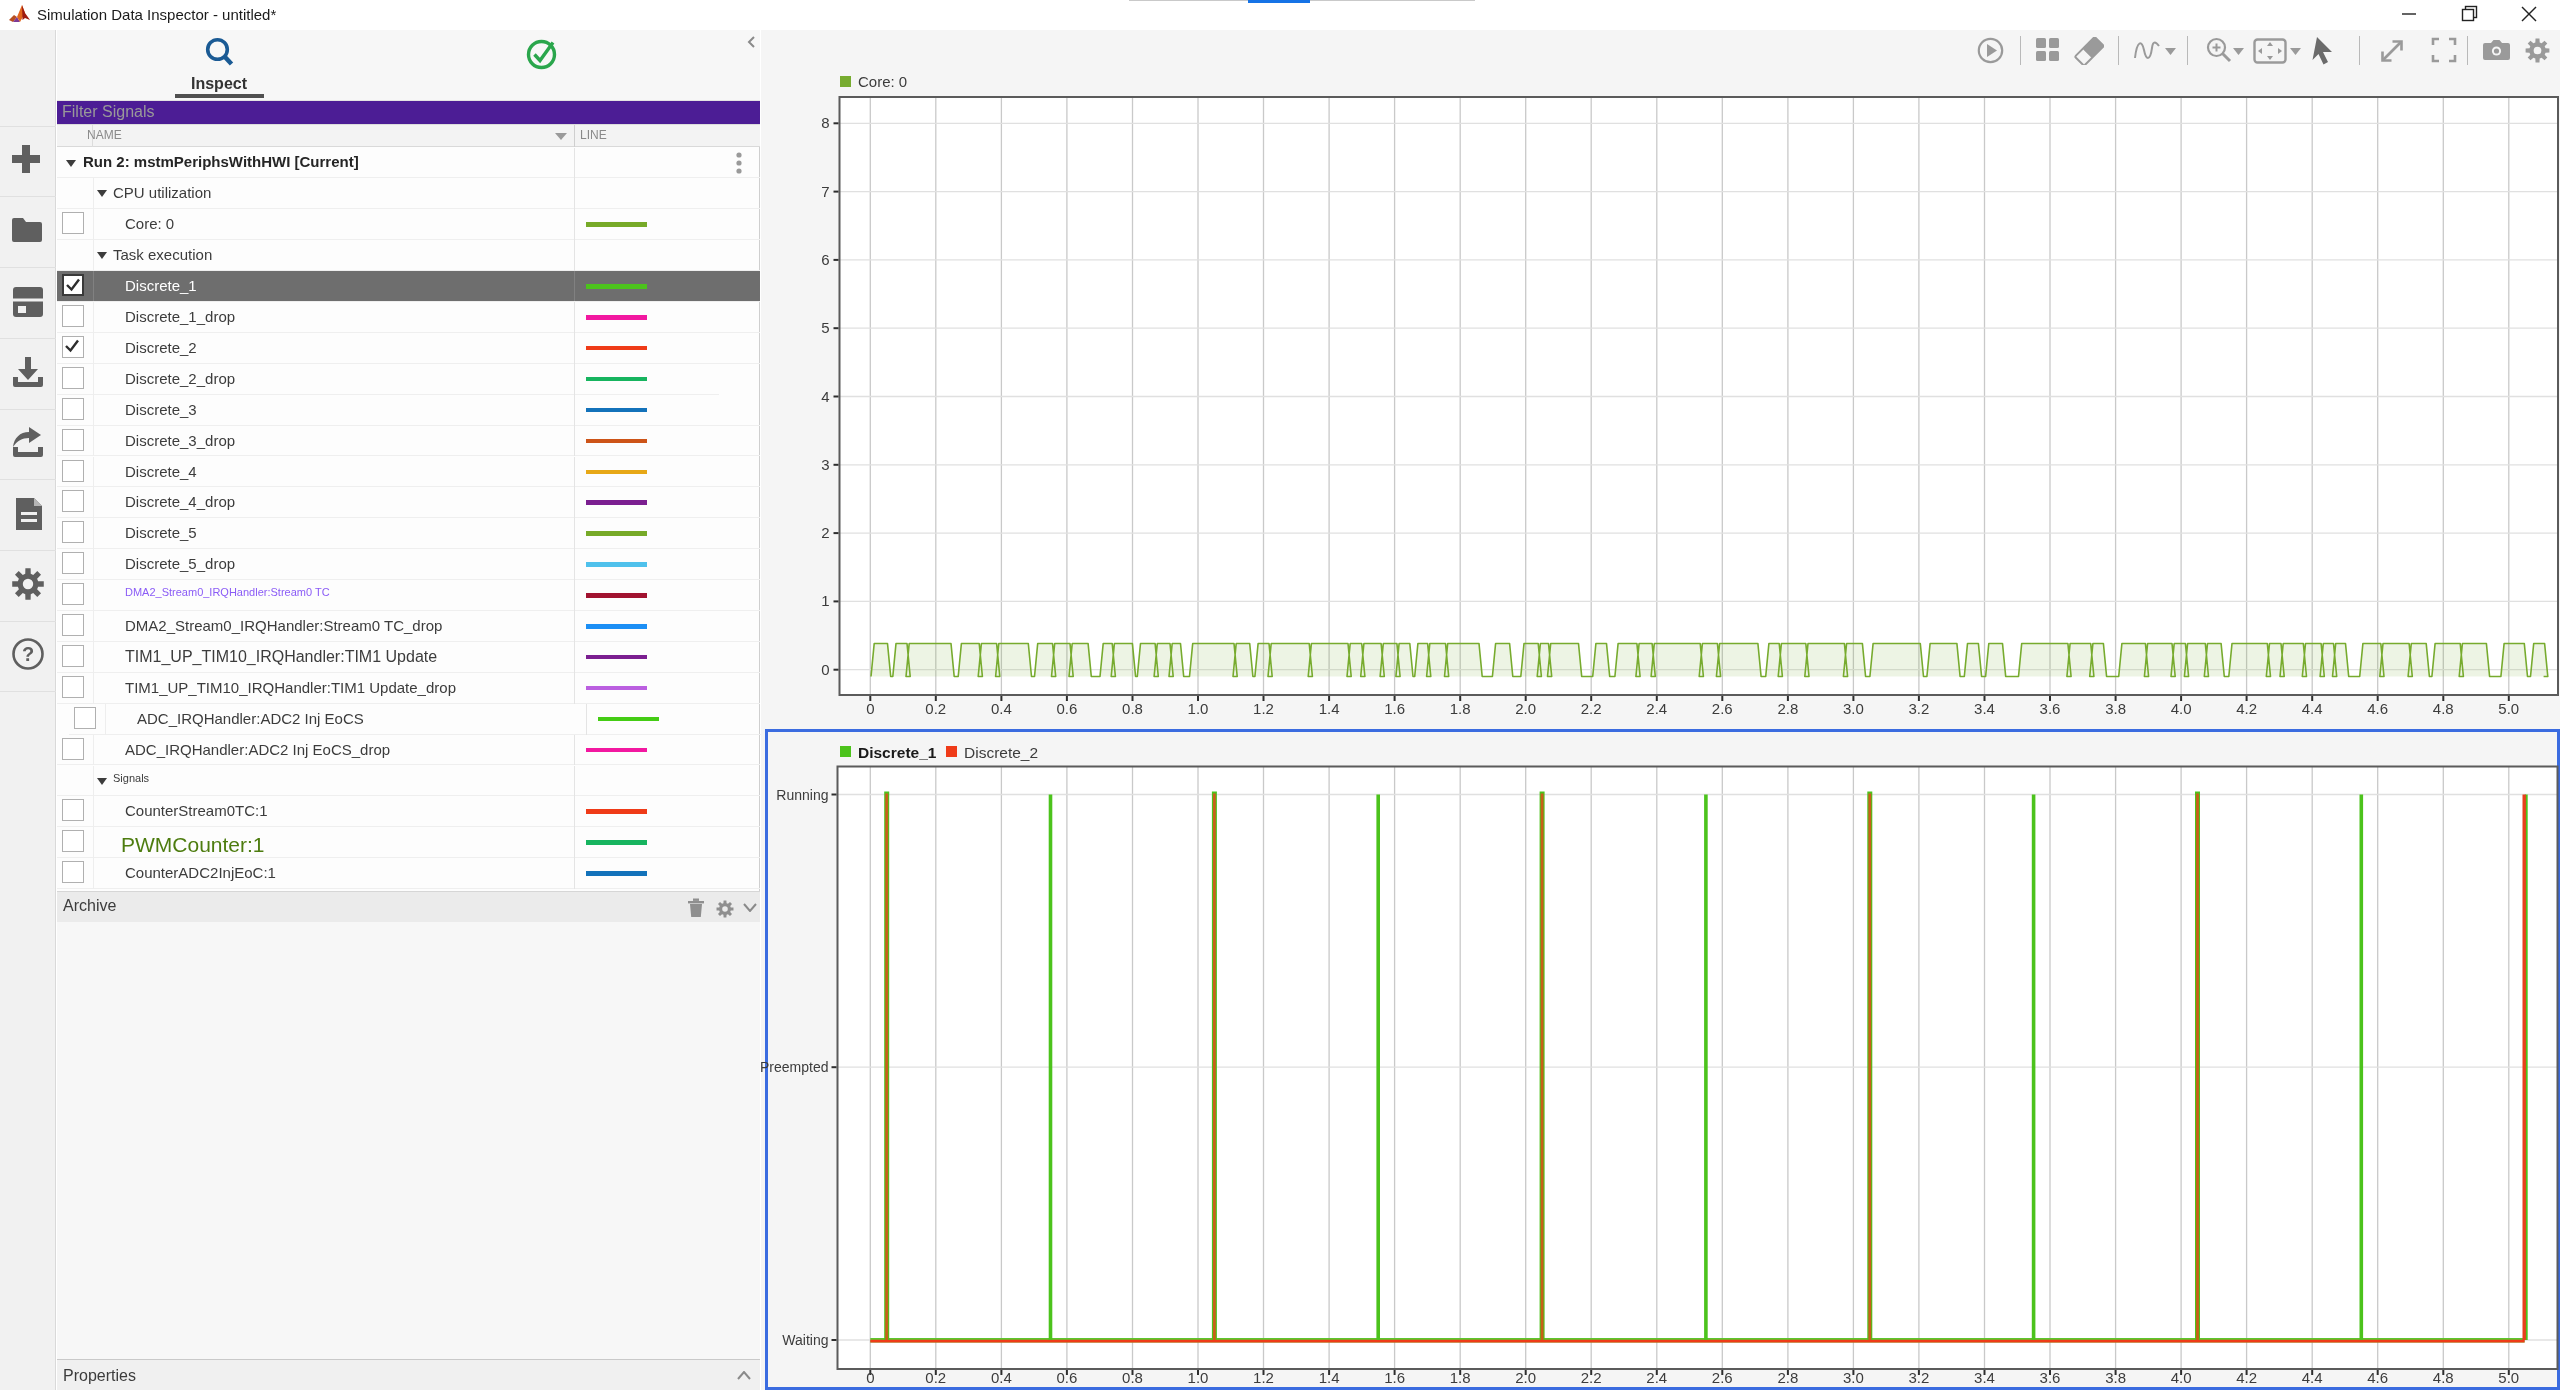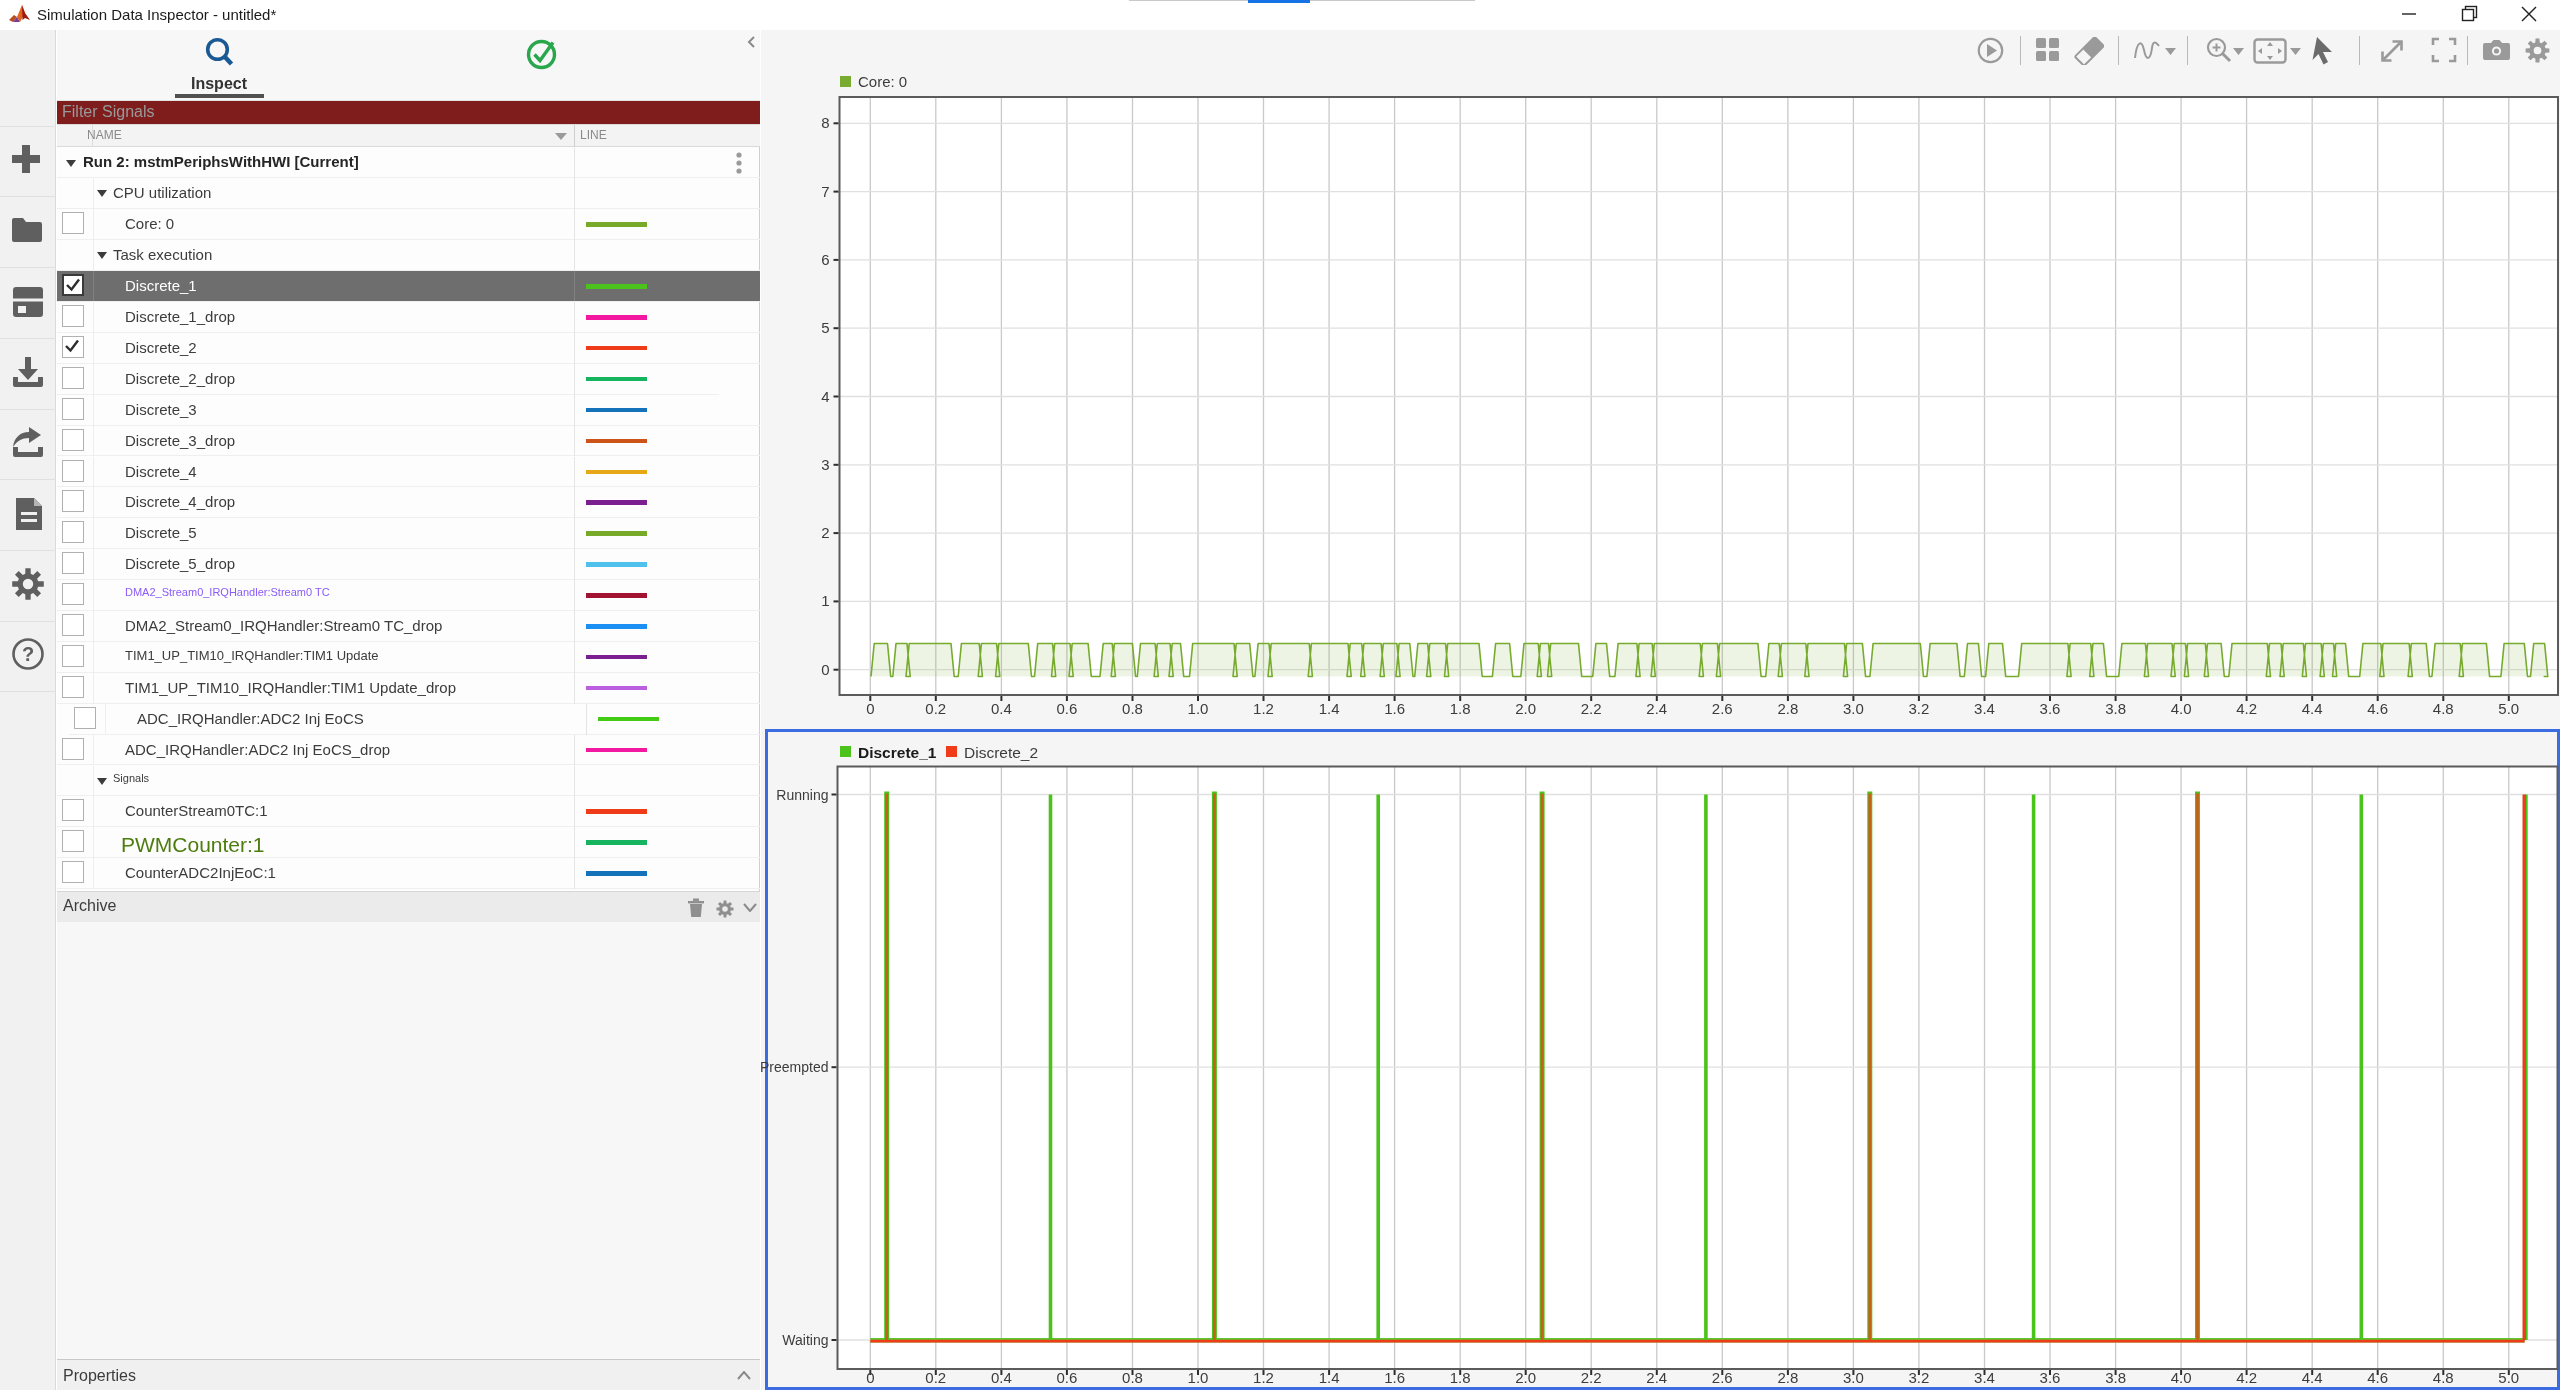--- a/index.html
+++ b/index.html
@@ -97,21 +97,21 @@
     <svg class="abs" style="left:468px;top:8px" width="42" height="36" viewBox="0 0 42 36">
       <circle cx="16.5" cy="16.5" r="13" fill="none" stroke="#2aa64c" stroke-width="3.4"></circle>
       <path d="M9.5,16.5 L15,22.5 L28,4.5" fill="none" stroke="#2aa64c" stroke-width="3.4"></path>
       </svg>
     <div class="abs" style="left:434px;top:45px;width:100px;text-align:center;font-size:16px;color:#3c3c3c;margin-top:32px;">Compare</div>
     <svg class="abs" style="left:688px;top:5px" width="14" height="14" viewBox="0 0 14 14">
       <path d="M9,2 L4,7 L9,12" fill="none" stroke="#8a8a8a" stroke-width="2"></path>
       </svg>
   </div>
 
-  <div class="abs" style="left:0;top:70px;width:703px;height:25px;background:#7f1d1d;border-top:1px solid #e3e3e3;border-bottom:1px solid #dcdcdc;padding-left:36px;">
+  <div class="abs" style="left:0;top:70px;width:703px;height:25px;background:#4c1d95;border-top:1px solid #e3e3e3;border-bottom:1px solid #dcdcdc;padding-left:36px;">
     <div class="abs" style="left:5px;top:2px;font-size:16px;color:#999999;">Filter Signals</div>
   </div>
 
   <div class="abs" style="left:0;top:95px;width:703px;height:22px;background:#f3f3f3;border-bottom:1px solid #d9d9d9;">
       <div class="abs" style="left:35px;top:0;width:1px;height:22px;background:#dcdcdc;"></div>
     <div class="abs" style="left:30px;top:3px;font-size:12px;color:#8a8a8a;">NAME</div>
     <svg class="abs" style="left:498px;top:8px" width="12" height="8">
         <path d="M0,0 h12 l-6,7 Z" fill="#9a9a9a"></path>
       </svg>
     <div class="abs" style="left:517px;top:0;width:1px;height:22px;background:#cfcfcf;"></div>
@@ -240,21 +240,21 @@
   </div>
 <div style="position:absolute;left:57px;top:611.0px;width:703px;height:30.9px;background:transparent;border-bottom:1px solid #efefef;">
     <div style="position:absolute;left:5px;top:3px;width:22px;height:22px;background:#fff;border:1px solid #b0b0b0;box-sizing:border-box;"></div>
     <div style="position:absolute;left:68px;top:6px;font-size:15px;color:#3c3c3c;white-space:nowrap;overflow:hidden;max-width:440px;">DMA2_Stream0_IRQHandler:Stream0 TC_drop</div>
     <div style="position:absolute;left:529px;top:13px;width:61px;height:4.5px;background:#1c8ff5;"></div>
     <div style="position:absolute;left:517px;top:0;width:1px;height:30.9px;background:#e4e4e4;"></div>
     <div style="position:absolute;left:36px;top:0;width:1px;height:30.9px;background:#eeeeee;"></div>
   </div>
 <div style="position:absolute;left:57px;top:641.9px;width:703px;height:30.9px;background:transparent;border-bottom:1px solid #efefef;">
     <div style="position:absolute;left:5px;top:3px;width:22px;height:22px;background:#fff;border:1px solid #b0b0b0;box-sizing:border-box;"></div>
-    <div style="position:absolute;left:68px;top:6px;font-size:13px;color:#3c3c3c;white-space:nowrap;overflow:hidden;max-width:440px;">TIM1_UP_TIM10_IRQHandler:TIM1 Update</div>
+    <div style="position:absolute;left:68px;top:6px;font-size:16px;color:#3c3c3c;white-space:nowrap;overflow:hidden;max-width:440px;">TIM1_UP_TIM10_IRQHandler:TIM1 Update</div>
     <div style="position:absolute;left:529px;top:13px;width:61px;height:4.5px;background:#7b1f90;"></div>
     <div style="position:absolute;left:517px;top:0;width:1px;height:30.9px;background:#e4e4e4;"></div>
     <div style="position:absolute;left:36px;top:0;width:1px;height:30.9px;background:#eeeeee;"></div>
   </div>
 <div style="position:absolute;left:57px;top:672.8px;width:703px;height:30.9px;background:transparent;border-bottom:1px solid #efefef;">
     <div style="position:absolute;left:5px;top:3px;width:22px;height:22px;background:#fff;border:1px solid #b0b0b0;box-sizing:border-box;"></div>
     <div style="position:absolute;left:68px;top:6px;font-size:15px;color:#3c3c3c;white-space:nowrap;overflow:hidden;max-width:440px;">TIM1_UP_TIM10_IRQHandler:TIM1 Update_drop</div>
     <div style="position:absolute;left:529px;top:13px;width:61px;height:4.5px;background:#bb5fe0;"></div>
     <div style="position:absolute;left:517px;top:0;width:1px;height:30.9px;background:#e4e4e4;"></div>
     <div style="position:absolute;left:36px;top:0;width:1px;height:30.9px;background:#eeeeee;"></div>

